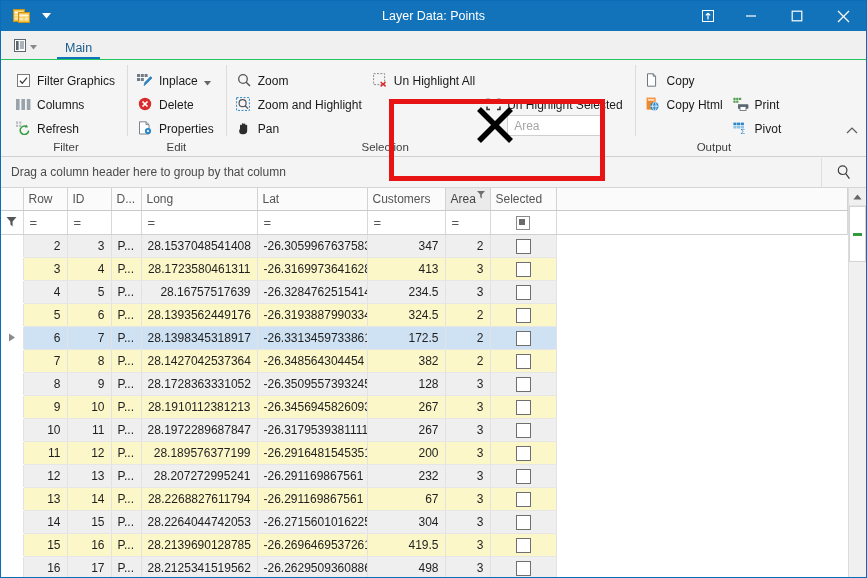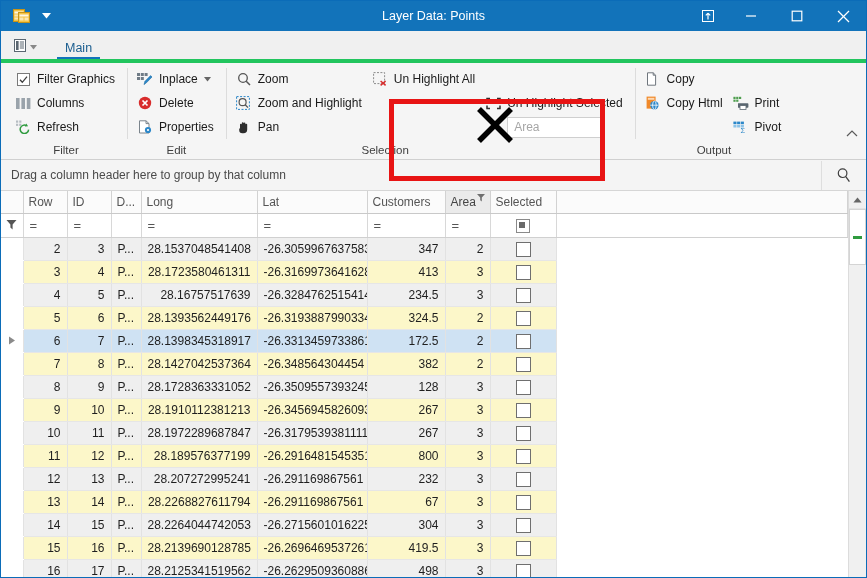--- a/index.html
+++ b/index.html
@@ -53,21 +53,21 @@
     display: flex; align-items: center; justify-content: center;
     color: #fff;
   }
   .tb-btn.help { width: 40px; }
 
   
   .tabstrip {
     height: 28px; min-height: 28px;
     background: #f0f0f0;
     display: flex; align-items: flex-end;
-    border-bottom: 4px solid #22c55e;
+    border-bottom: 1px solid #22c55e;
     position: relative;
   }
   .qat {
     display: flex; align-items: center;
     padding: 0 6px 3px 12px;
   }
   .qat-caret { font-size: 8px; color: #666; margin-left: 2px; }
   .tab {
     padding: 2px 10px 4px 10px;
     margin-left: 12px;
@@ -102,21 +102,21 @@
     content: ""; position: absolute; left: 0; top: 5px; bottom: 20px;
     width: 1px; background: #dcdcdc;
   }
   .rgroup-body { display: flex; flex: 1; }
   .rcol { display: flex; flex-direction: column; }
   .rgroup-label {
     text-align: center; font-size: 11.5px; color: #3f3f3f;
     height: 18px; line-height: 18px;
   }
   .ritem {
-    display: flex; align-items: center;
+    display: flex; align-items: flex-end;
     height: 24px; padding: 0 6px 0 3px;
     white-space: nowrap;
     font-size: 12px; color: #1a1a1a;
     cursor: default;
   }
   .ritem .ico {
     width: 18px; height: 16px; margin-right: 5px;
     display: inline-flex; align-items: center; justify-content: center;
     flex: 0 0 18px;
   }
@@ -779,21 +779,21 @@
               <td class="sel"><span class="cellbox"></span></td>
               <td style="background: rgb(255, 255, 255); border-right: none; border-bottom: 1px solid rgb(255, 255, 255);"></td>
             </tr>
             <tr class="odd">
               <td class="ind"></td>
               <td>11</td>
               <td>12</td>
               <td class="d">P...</td>
               <td>28.189576377199</td>
               <td>-26.2916481545351</td>
-              <td>800</td>
+              <td>200</td>
               <td>3</td>
               <td class="sel"><span class="cellbox"></span></td>
               <td style="background: rgb(255, 255, 255); border-right: none; border-bottom: 1px solid rgb(255, 255, 255);"></td>
             </tr>
             <tr class="even">
               <td class="ind"></td>
               <td>12</td>
               <td>13</td>
               <td class="d">P...</td>
               <td>28.207272995241</td>

